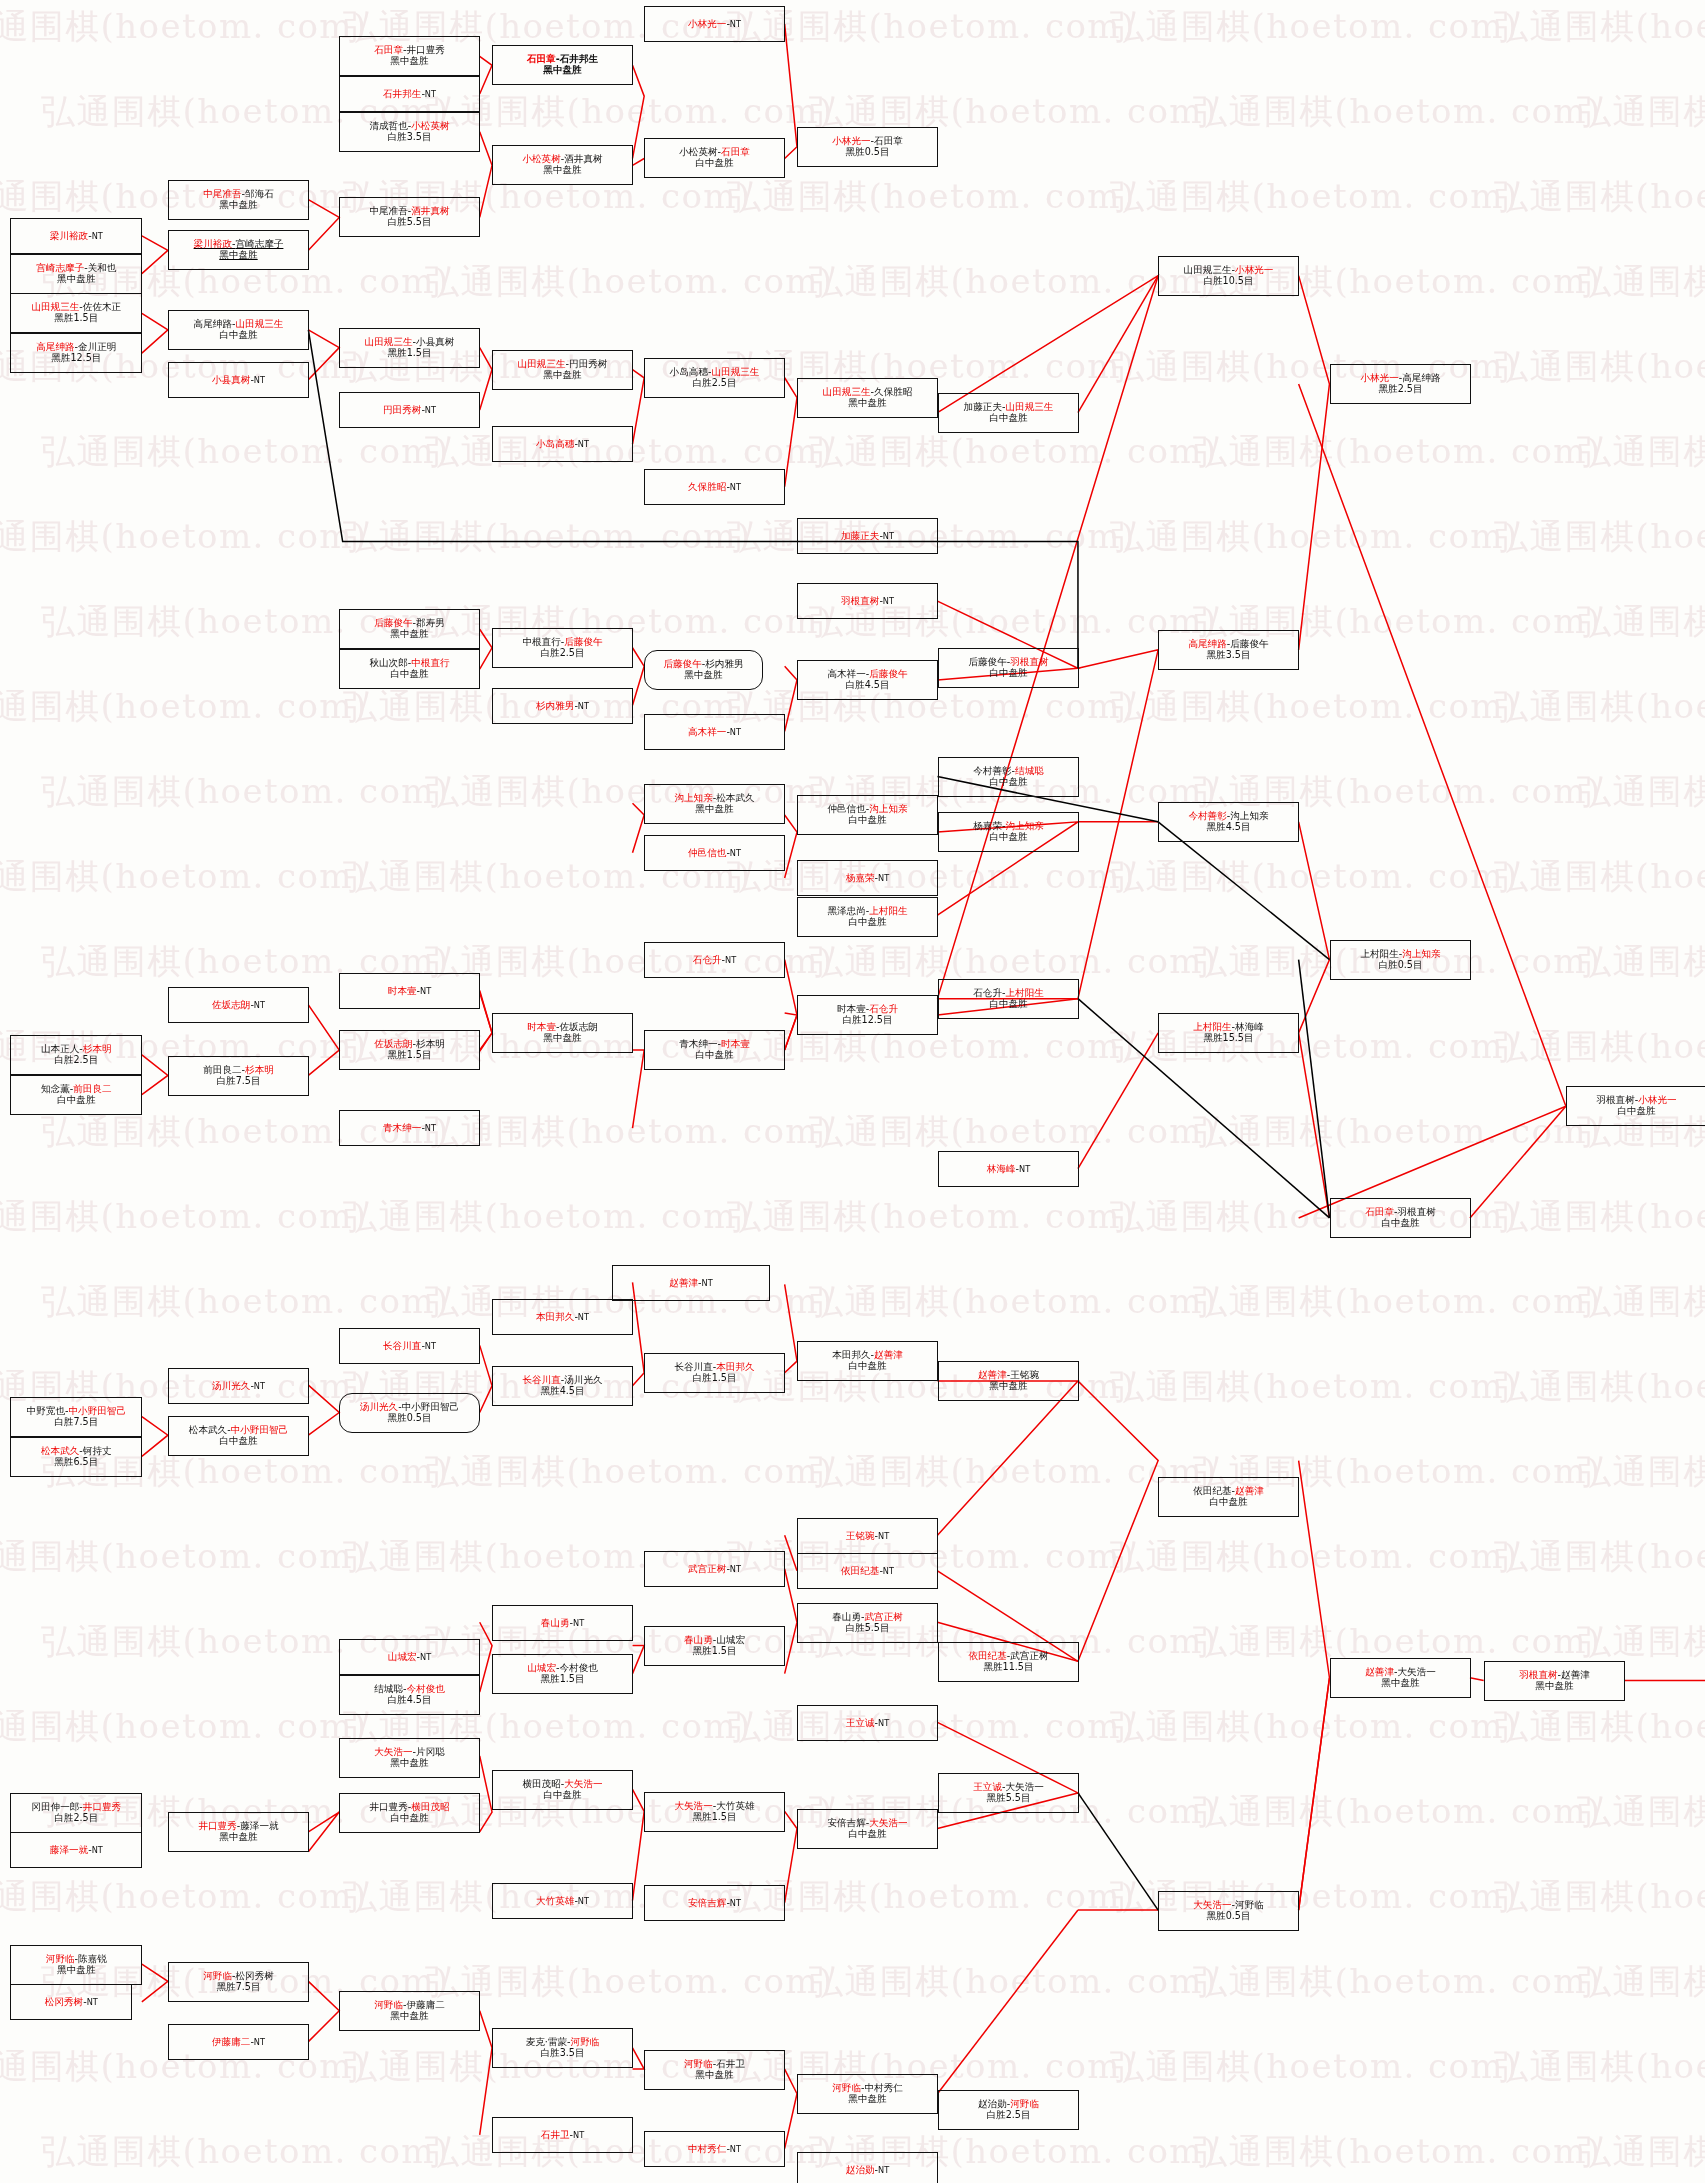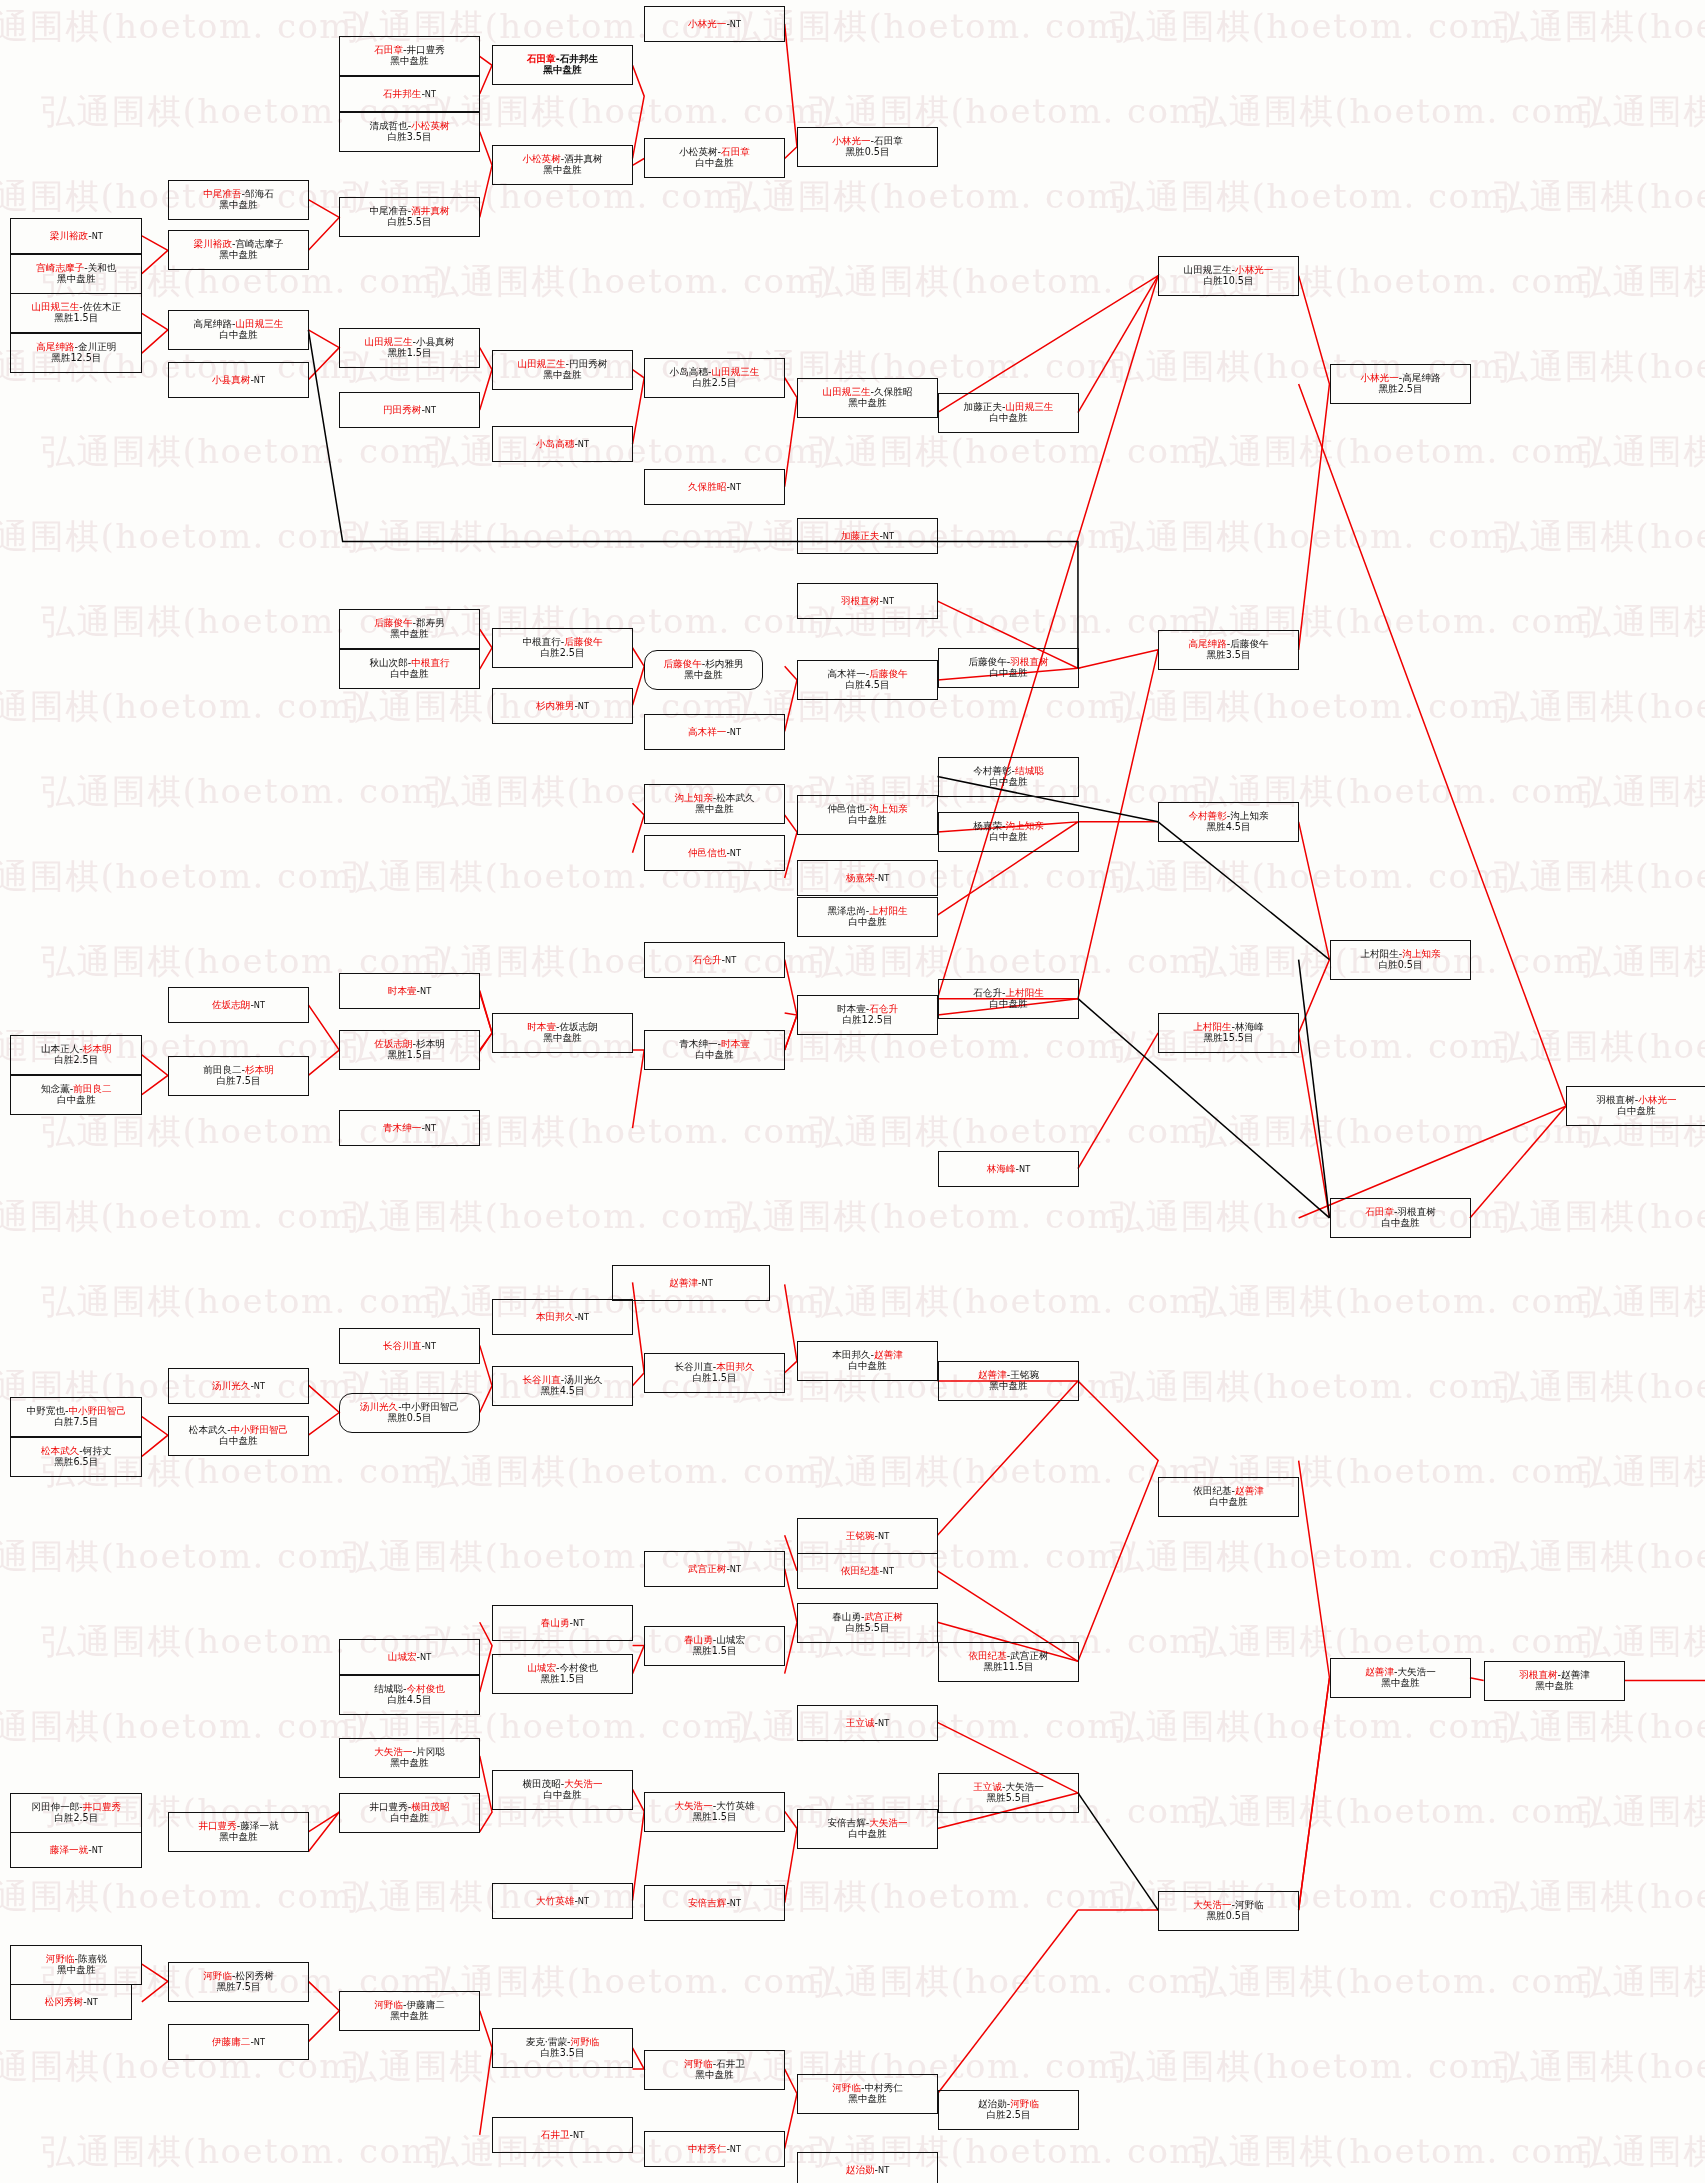--- a/index.html
+++ b/index.html
@@ -243,21 +243,21 @@
       <div class="l2 k">黑胜1.5目</div>
     </div>
     <div class="box" style="left: 10.3px; top: 333px; width: 132px; height: 40px; border-color: rgb(17, 17, 17);">
       <div class="l1"><span class="r">高尾绅路</span><span class="k">-</span><span class="k">金川正明</span></div>
       <div class="l2 k">黑胜12.5目</div>
     </div>
     <div class="box" style="left: 168px; top: 180px; width: 141px; height: 40px; border-color: rgb(17, 17, 17);">
       <div class="l1"><span class="r">中尾准吾</span><span class="k">-</span><span class="k">邹海石</span></div>
       <div class="l2 k">黑中盘胜</div>
     </div>
-    <div class="box" style="left: 168px; top: 230px; width: 141px; height: 40px; border-color: rgb(17, 17, 17);">
+    <div class="box" style="left: 168px; top: 230px; width: 141px; height: 40px; border-color: rgb(17, 17, 17); text-decoration: underline;">
       <div class="l1"><span class="r">梁川裕政</span><span class="k">-</span><span class="k">宫崎志摩子</span></div>
       <div class="l2 k">黑中盘胜</div>
     </div>
     <div class="box" style="left: 168px; top: 310px; width: 141px; height: 40px; border-color: rgb(17, 17, 17);">
       <div class="l1"><span class="k">高尾绅路</span><span class="k">-</span><span class="r">山田规三生</span></div>
       <div class="l2 k">白中盘胜</div>
     </div>
     <div class="box" style="left: 168px; top: 362px; width: 141px; height: 36px; border-color: rgb(17, 17, 17);">
       <div class="l1"><span class="r">小县真树</span><span class="k">-</span><span class="k" style="font-size: 8.2px;">NT</span></div>
     </div>

